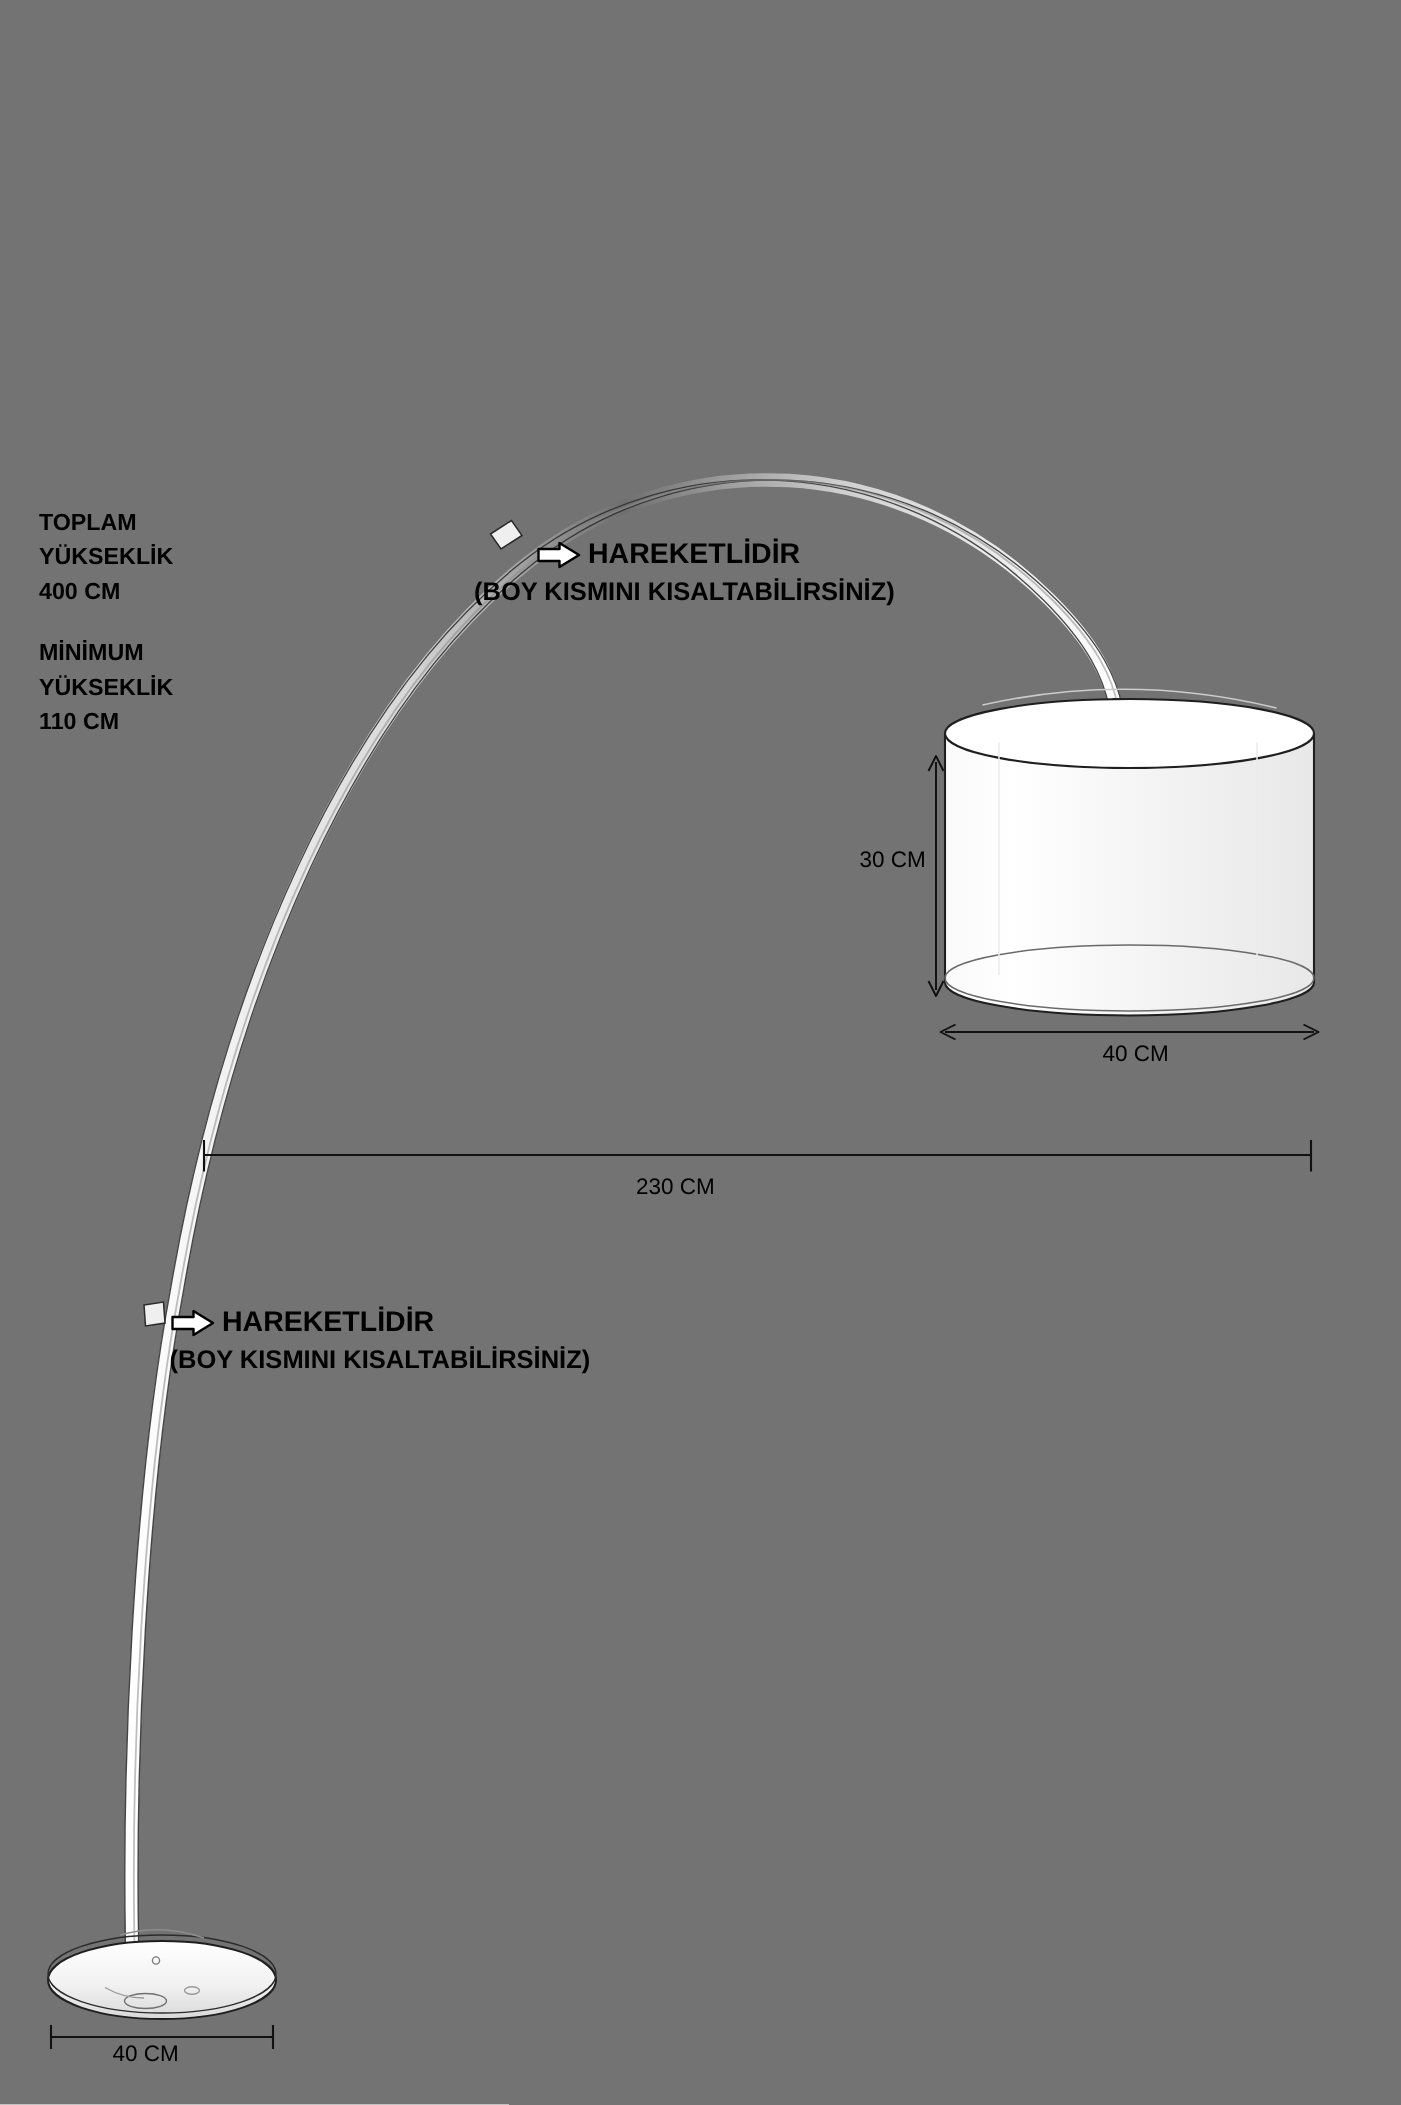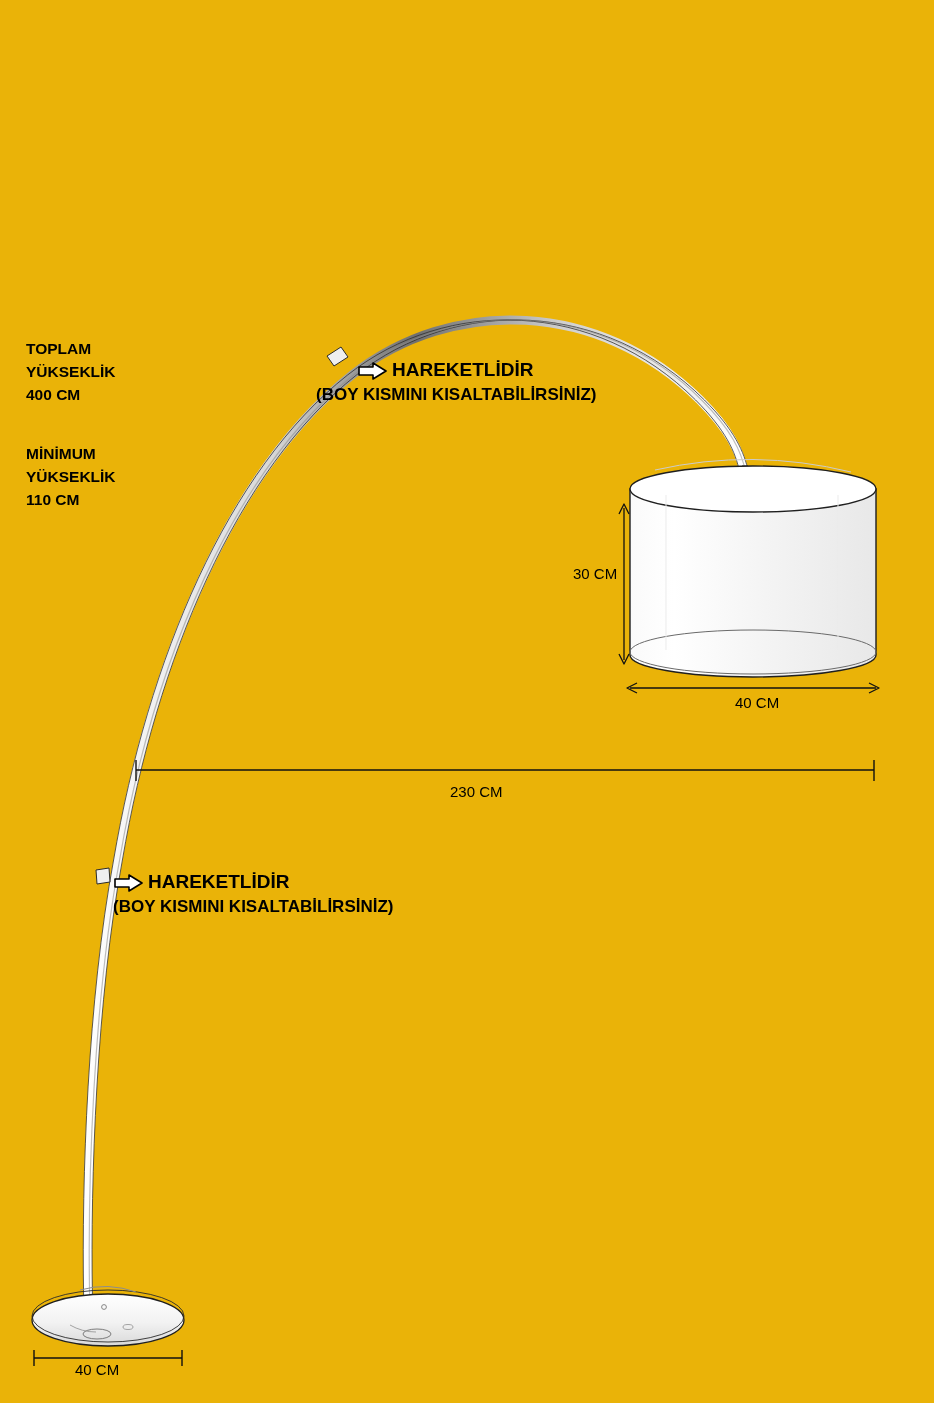--- a/index.html
+++ b/index.html
@@ -7,21 +7,21 @@
     padding: 0;
     background: #ffffff;
   }
   body {
     font-family: "Liberation Sans", sans-serif;
   }
   #page {
     position: relative;
     width: 934px;
     height: 1403px;
-    background: #eab308;
+    background: #737373;
     overflow: hidden;
   }
   #diagram-svg {
     position: absolute;
     left: 0;
     top: 0;
     width: 934px;
     height: 1403px;
   }
   .dim-label {
@@ -34,21 +34,21 @@
   .heights {
     position: absolute;
     left: 26px;
     top: 338px;
     font-size: 15.5px;
     font-weight: bold;
     color: #000;
     line-height: 1.48;
   }
   .heights .grp + .grp {
-    margin-top: 36px;
+    margin-top: 18px;
   }
   .note {
     position: absolute;
   }
   .note .line1 {
     font-size: 19px;
     font-weight: bold;
     color: #000;
   }
   .note .line2 {
@@ -198,16 +198,16 @@
         <svg viewBox="0 0 30 18" width="30" height="18">
           <path d="M 1 5 L 15 5 L 15 1 L 28 9 L 15 17 L 15 13 L 1 13 Z" fill="#ffffff" stroke="#000000" stroke-width="1.6" stroke-linejoin="round"></path>
         </svg>
       </span><span>HAREKETLİDİR</span>
     </div>
     <div class="line2" style="margin-left:-1px; margin-top:4px;">(BOY KISMINI KISALTABİLİRSİNİZ)</div>
   </div>
 
   <div class="dim-label" style="left:573px; top:565px;">30 CM</div>
   <div class="dim-label" style="left:735px; top:694px;">40 CM</div>
-  <div class="dim-label" style="left:450px; top:783px;">230 CM</div>
+  <div class="dim-label" style="left:424px; top:783px;">230 CM</div>
   <div class="dim-label" style="left:75px; top:1361px;">40 CM</div>
 
 </div>
 
 </body></html>

